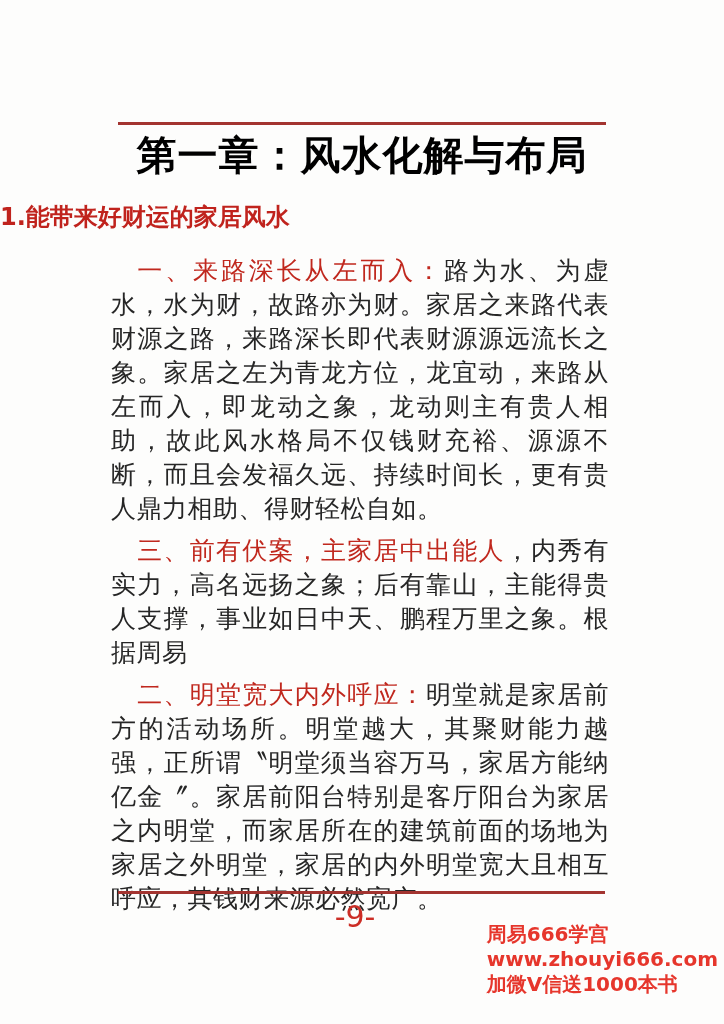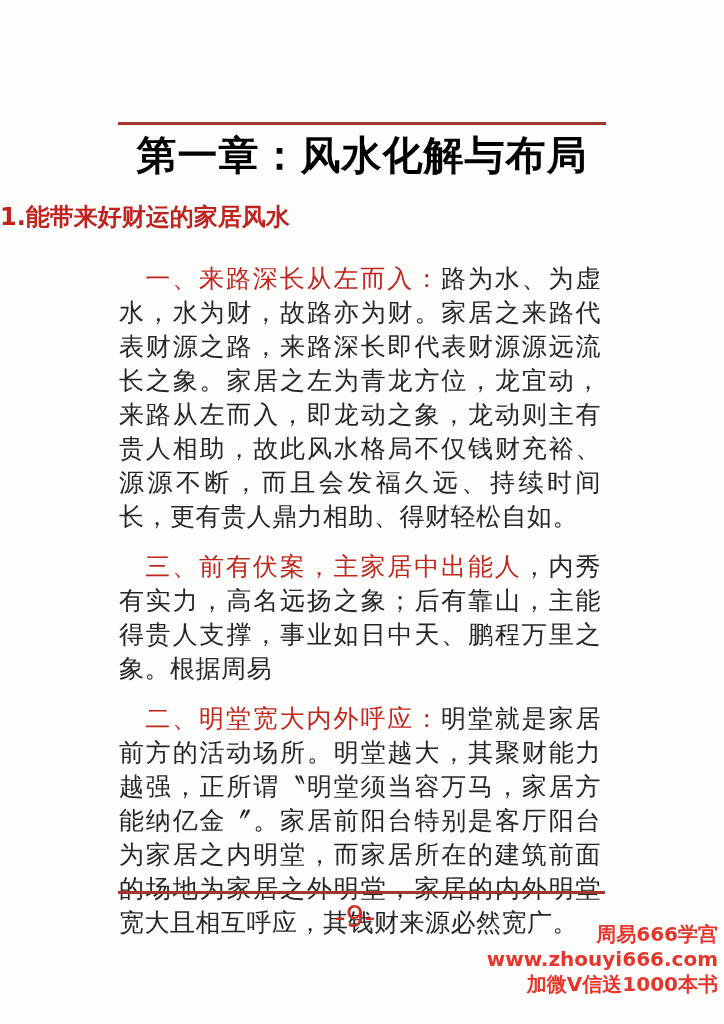--- a/index.html
+++ b/index.html
@@ -41,37 +41,37 @@
     position: absolute;
     top: 246px; left: 103px;
     width: 514px;
     font-size: 25px;
     line-height: 34px;
     letter-spacing: 0.5px;
     color: #262626;
     text-align: justify;
   }
   .para {
-    margin: 16px;
+    margin: 8px;
     text-indent: 1.05em;
   }
   .lead {
     color: #c0281e;
   }
   .page-number {
     position: absolute;
     top: 899px; left: 0; right: 14px;
     text-align: center;
     font-size: 30px;
     color: #cc2e26;
   }
   .watermark {
     position: absolute;
     top: 922px; right: 6px;
-    text-align: right;
+    text-align: left;
     font-size: 20px;
     line-height: 25px;
     font-weight: 700;
     color: #e6362c;
   }
   .watermark div { white-space: nowrap; }
 </style>
 </head>
 <body>
 

